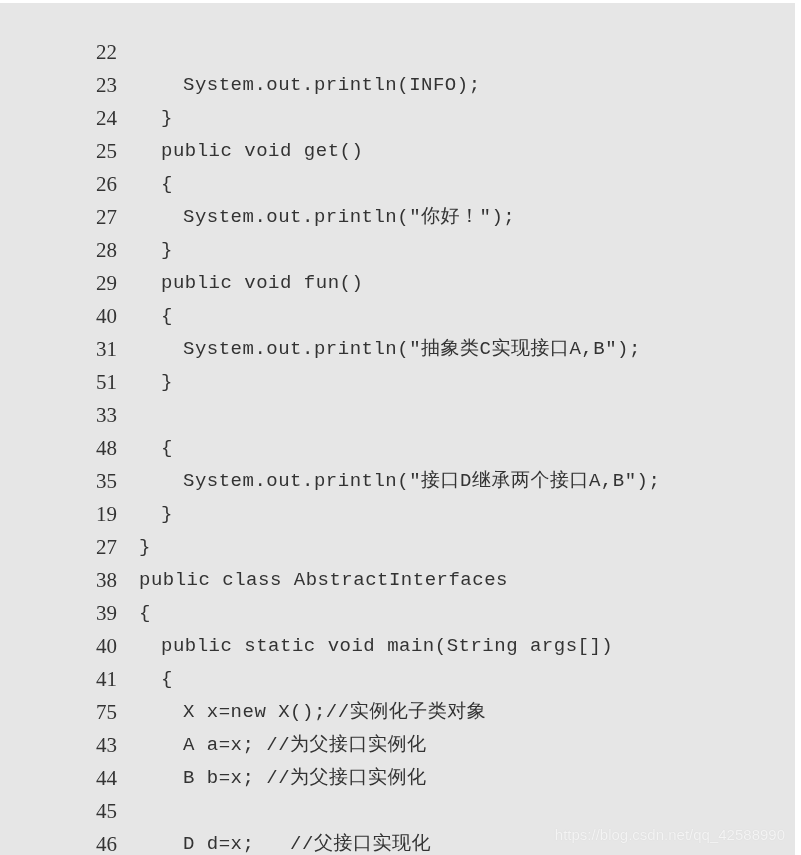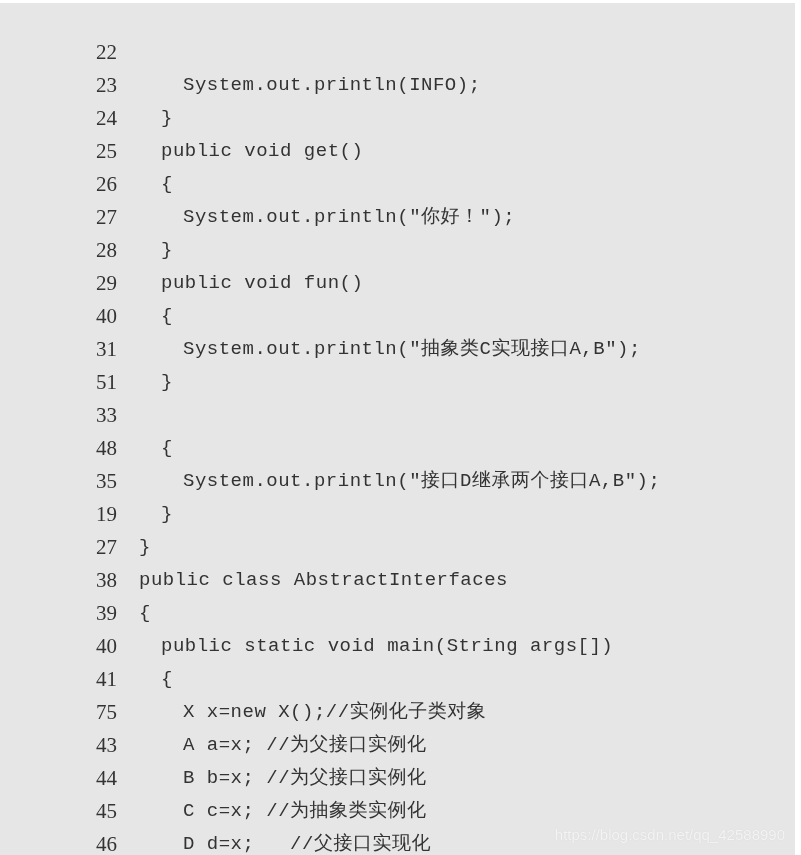--- a/index.html
+++ b/index.html
@@ -145,21 +145,20 @@
   <div class="line" style="top:660px">
     <span class="ln">75</span>
     <span class="code i2">A a=x; //为父接口实例化</span>
   </div>
   <div class="line" style="top:693px">
     <span class="ln">43</span>
     <span class="code i2">B b=x; //为父接口实例化</span>
   </div>
   <div class="line" style="top:726px">
     <span class="ln">44</span>
-    <span class="code i2">C c=x; //为抽象类实例化</span>
   </div>
   <div class="line" style="top:759px">
     <span class="ln">45</span>
     <span class="code i2">D d=x;   //父接口实现化</span>
   </div>
   <div class="line" style="top:792px">
     <span class="ln">46</span>
     
   </div>
   <div class="line" style="top:825px">

